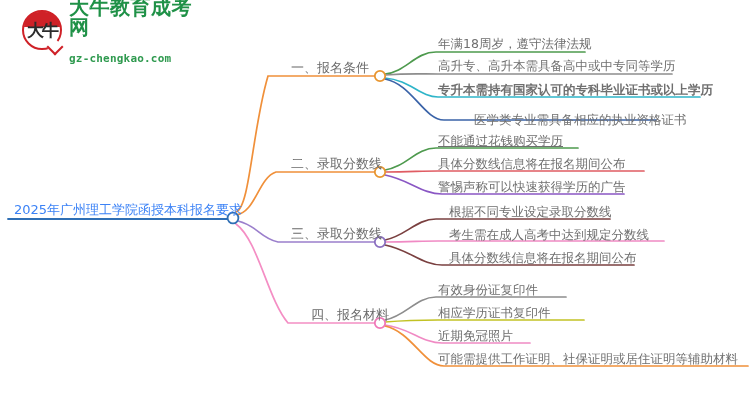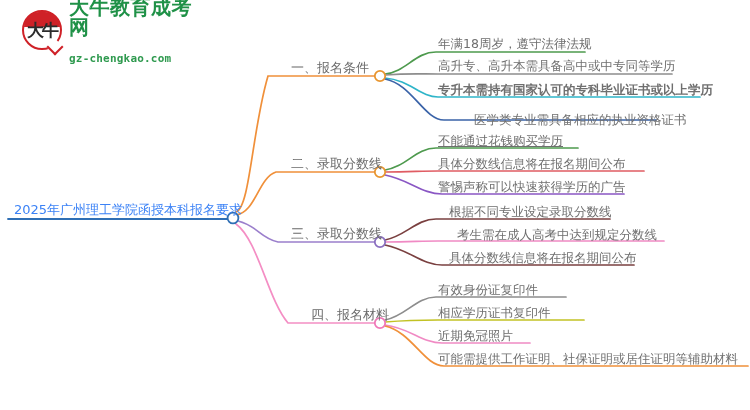--- a/index.html
+++ b/index.html
@@ -120,21 +120,21 @@
   <div class="node-label leaf-label" style="left:438px;top:38px;">年满18周岁，遵守法律法规</div>
   <div class="node-label leaf-label" style="left:438px;top:60px;">高升专、高升本需具备高中或中专同等学历</div>
   <div class="node-label leaf-label" style="left:438px;top:84px;font-weight:bold;">专升本需持有国家认可的专科毕业证书或以上学历</div>
   <div class="node-label leaf-label" style="left:438px;top:114px;padding-left:36px;">医学类专业需具备相应的执业资格证书</div>
 
   <div class="node-label leaf-label" style="left:438px;top:135px;text-decoration:underline;">不能通过花钱购买学历</div>
   <div class="node-label leaf-label" style="left:438px;top:158px;">具体分数线信息将在报名期间公布</div>
   <div class="node-label leaf-label" style="left:438px;top:181px;">警惕声称可以快速获得学历的广告</div>
 
   <div class="node-label leaf-label" style="left:449px;top:206px;">根据不同专业设定录取分数线</div>
-  <div class="node-label leaf-label" style="left:449px;top:229px;margin-left:8px;">考生需在成人高考中达到规定分数线</div>
+  <div class="node-label leaf-label" style="left:449px;top:229px;">考生需在成人高考中达到规定分数线</div>
   <div class="node-label leaf-label" style="left:449px;top:252px;">具体分数线信息将在报名期间公布</div>
 
   <div class="node-label leaf-label" style="left:438px;top:284px;">有效身份证复印件</div>
   <div class="node-label leaf-label" style="left:438px;top:307px;">相应学历证书复印件</div>
   <div class="node-label leaf-label" style="left:438px;top:330px;">近期免冠照片</div>
   <div class="node-label leaf-label" style="left:438px;top:353px;">可能需提供工作证明、社保证明或居住证明等辅助材料</div>
 
 </div>
 
 </body></html>

